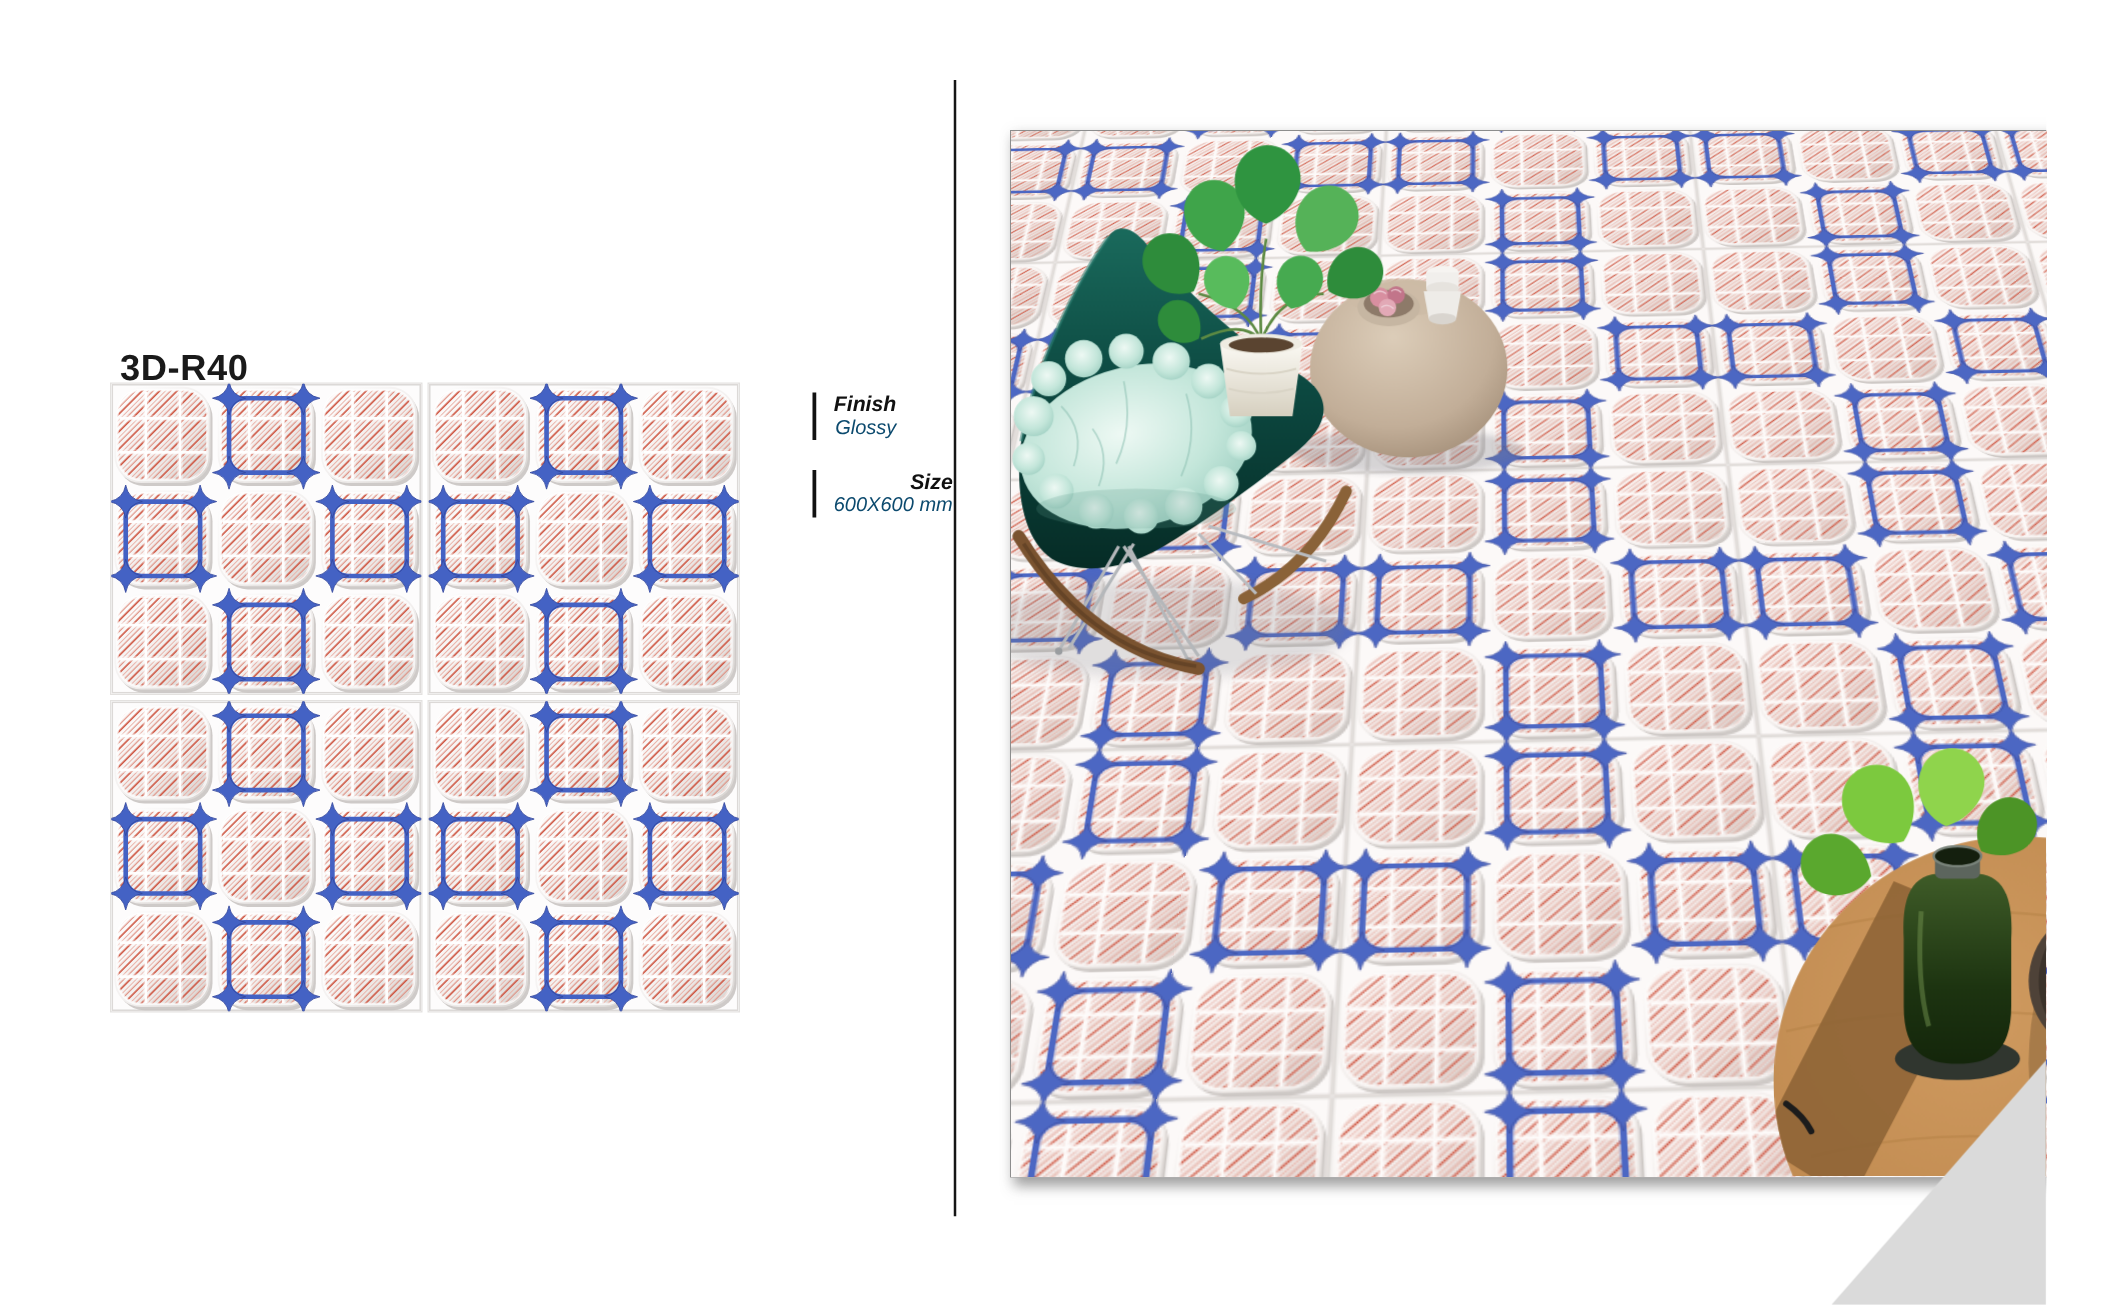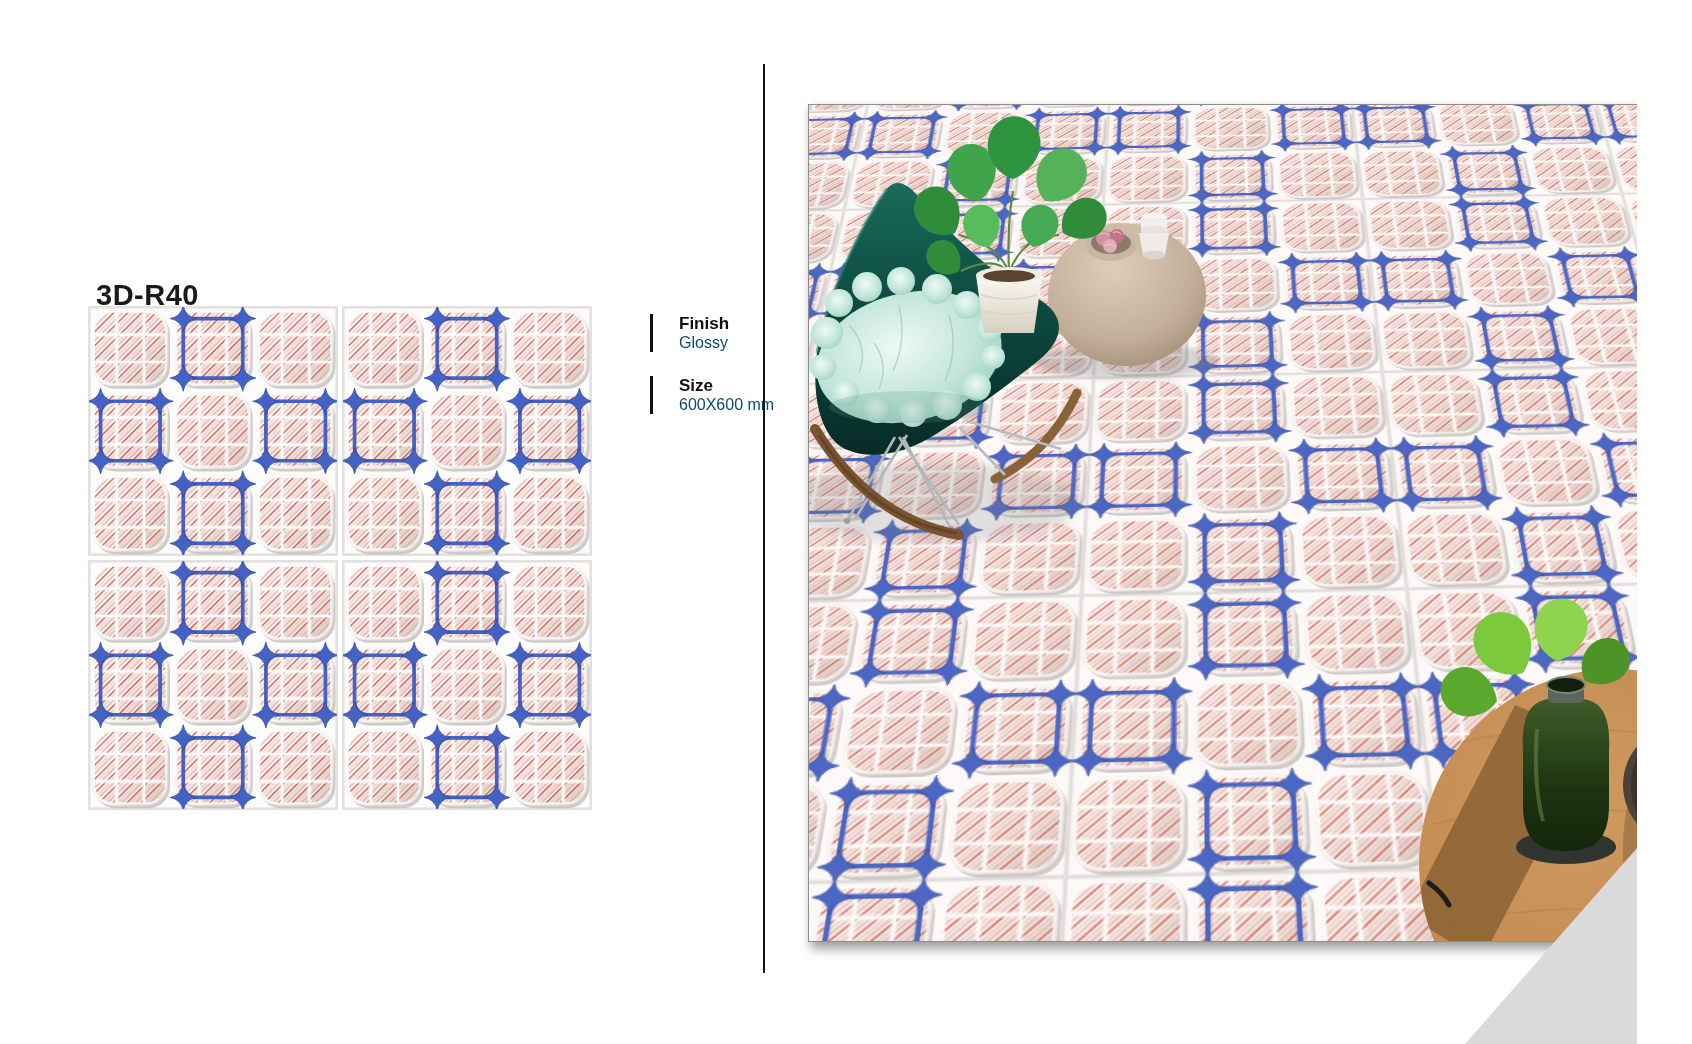--- a/index.html
+++ b/index.html
@@ -1,28 +1,28 @@
 <!DOCTYPE html>
 <html style="--c-blue: #4462c4; --c-stripe: #cf5743; --c-chair: #0d4a42; --c-pillow: #bfe0d6; --c-pouf: #c2ae98; --c-wood: #c89257; --c-bottle: #2a451b; --c-leaf: #3a9c44; --c-rocker_wood: #7a5330;"><head>
 <meta charset="utf-8">
 <style>
   html,body{margin:0;padding:0;background:#ffffff;}
   .page{position:relative;width:1637px;height:1044px;background:#ffffff;overflow:hidden;
-        font-family:"Liberation Sans",sans-serif;color:#111;}
+        font-family:"Liberation Sans",sans-serif;color:#111;text-align:right;}
 
   
   .code{position:absolute;left:96px;top:260px;font-size:29px;font-weight:bold;
         letter-spacing:.5px;color:#1a1a1a;}
   .swatch-grid{position:absolute;left:88px;top:306px;display:grid;
                grid-template-columns:248px 248px;grid-auto-rows:248px;gap:6px;}
   .swatch{width:248px;height:248px;border:1px solid #e3e1df;background:#fff;display:block;}
 
   
   .specs{position:absolute;left:650px;top:314px;}
-  .spec{display:flex;gap:26px;margin-bottom:24px;}
+  .spec{display:flex;gap:14px;margin-bottom:24px;font-style:italic;}
   .spec .bar{width:3px;background:#111;}
   .spec-label{font-size:17px;font-weight:bold;line-height:19px;}
   .spec-value{font-size:16px;line-height:19px;color:#0c4a6e;}
 
   
   .divider{position:absolute;left:763px;top:64px;width:2px;height:909px;background:#151515;}
 
   
   .photo{position:absolute;left:808px;top:104px;width:838px;height:836px;overflow:hidden;
          background:#f4f1ef;border:1px solid #8d8d8d;

